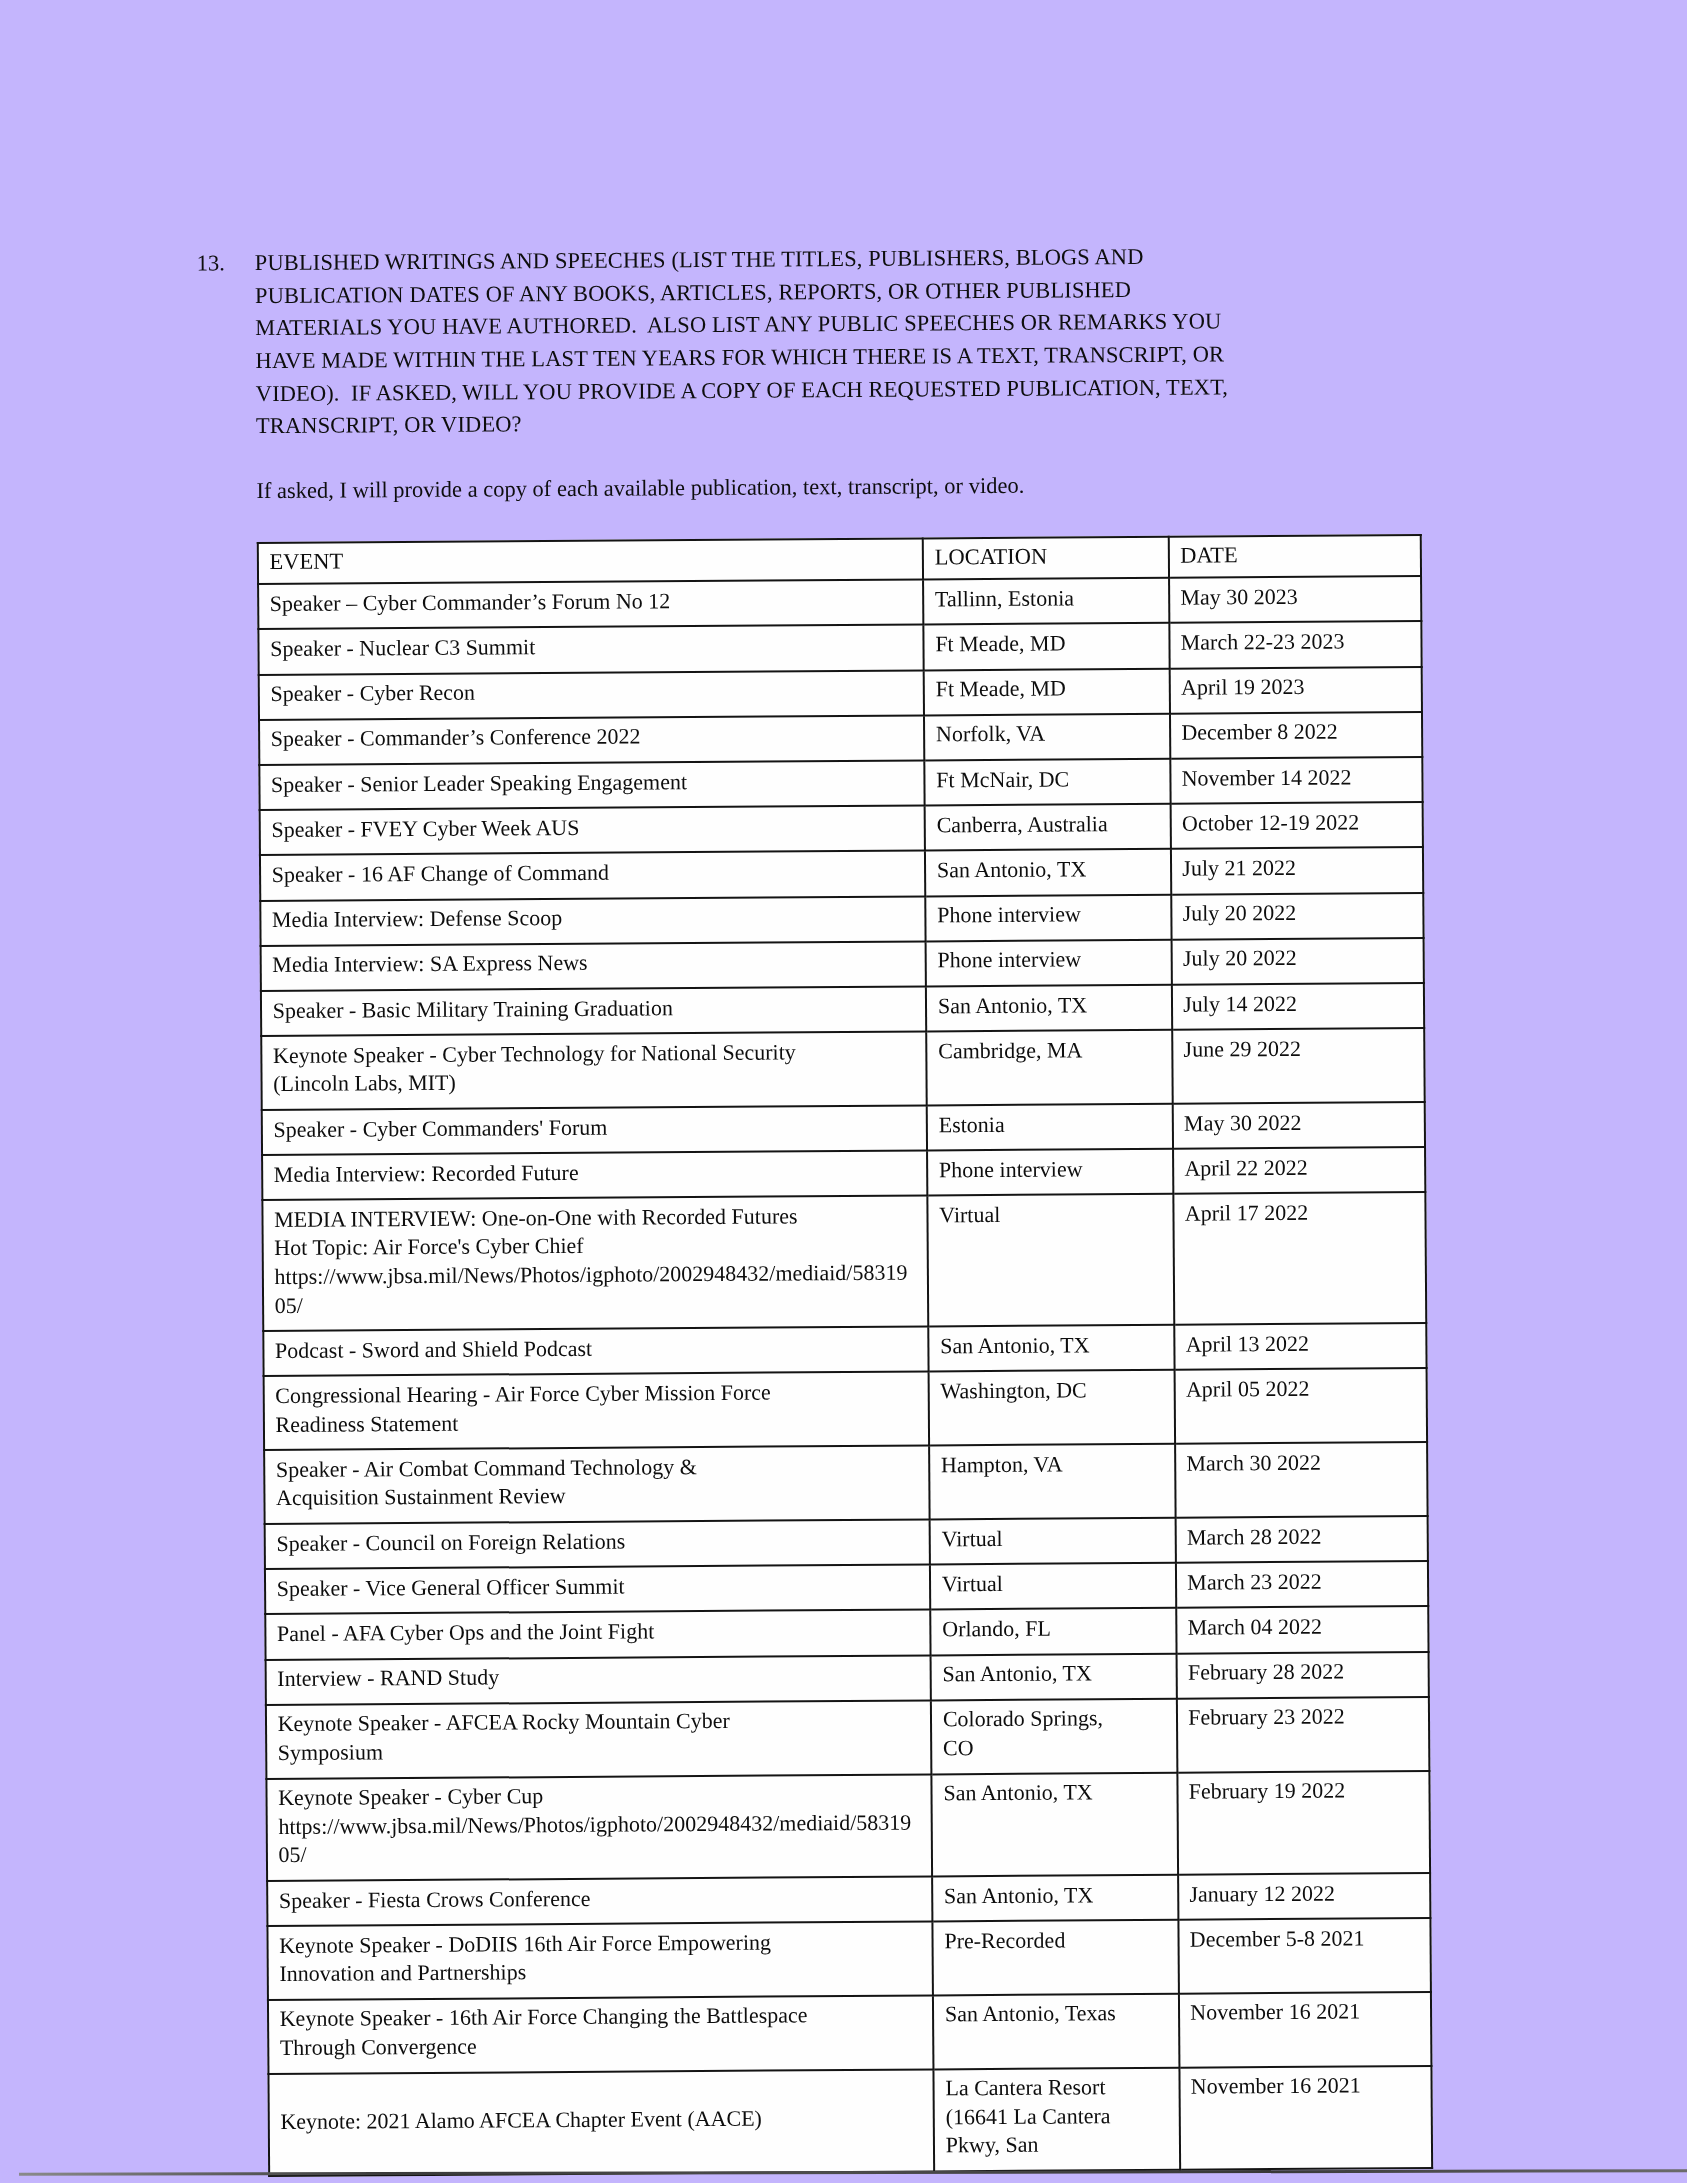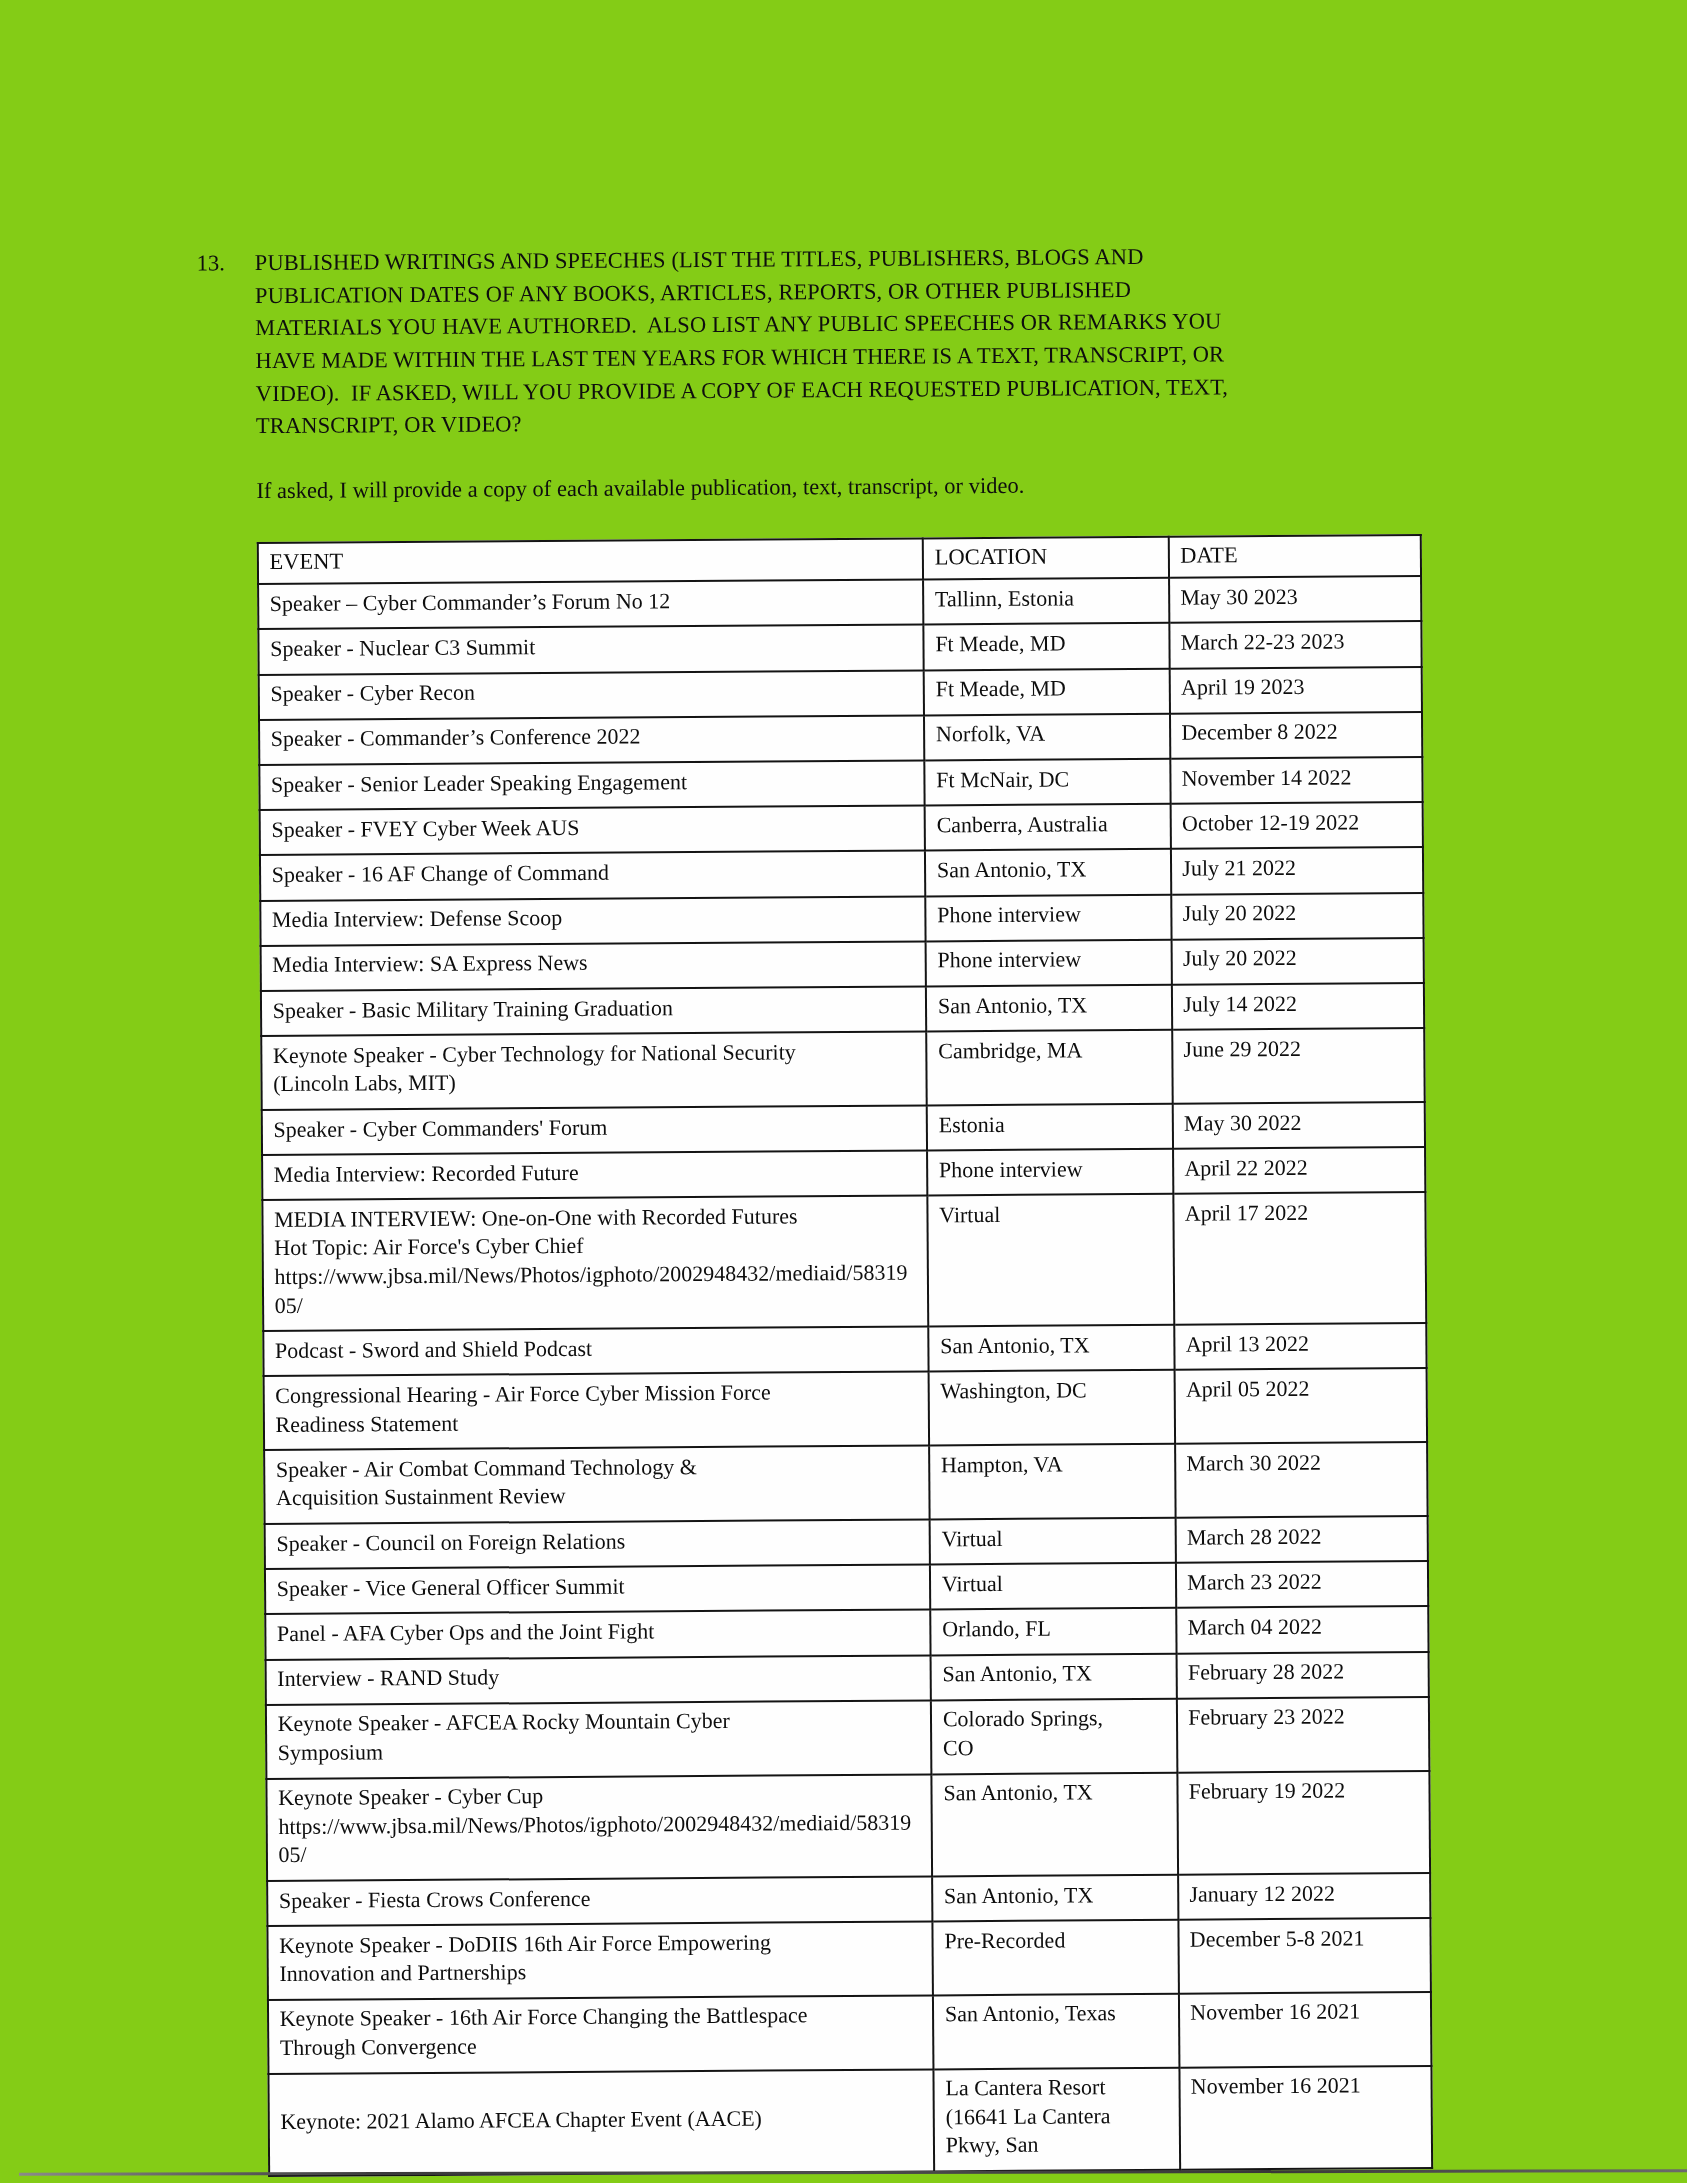--- a/index.html
+++ b/index.html
@@ -4,21 +4,21 @@
 <style>
   html, body {
     margin: 0;
     padding: 0;
     background: #ffffff;
   }
   .page {
     position: relative;
     width: 1687px;
     height: 2183px;
-    background: #84cc16;
+    background: #c4b5fd;
     overflow: hidden;
     font-family: "Liberation Serif", "DejaVu Serif", serif;
     color: #0e0e0e;
   }
   .content {
     position: absolute;
     left: 0;
     top: 0;
     width: 1687px;
     transform: rotate(-0.4deg);

